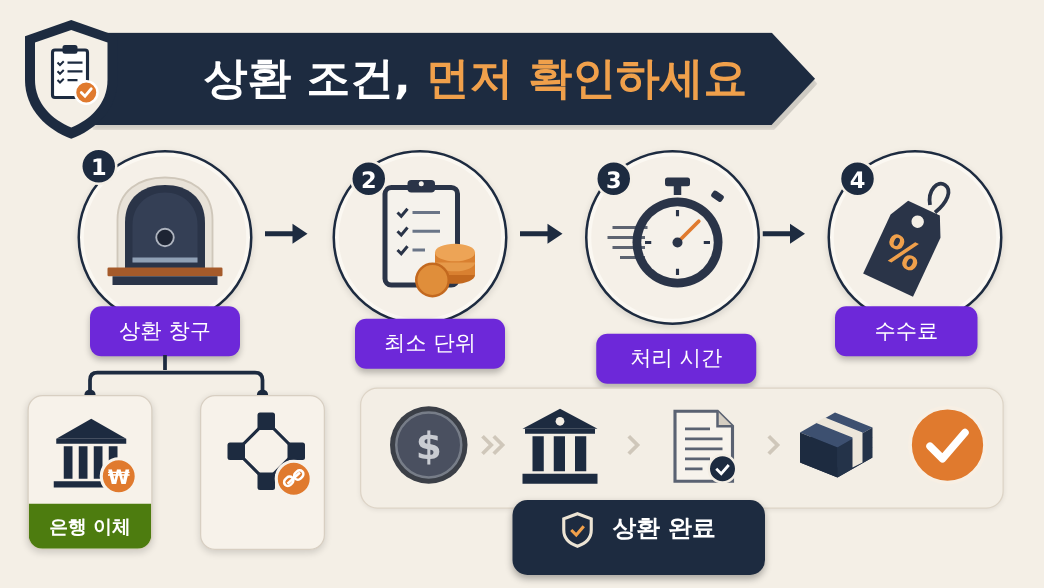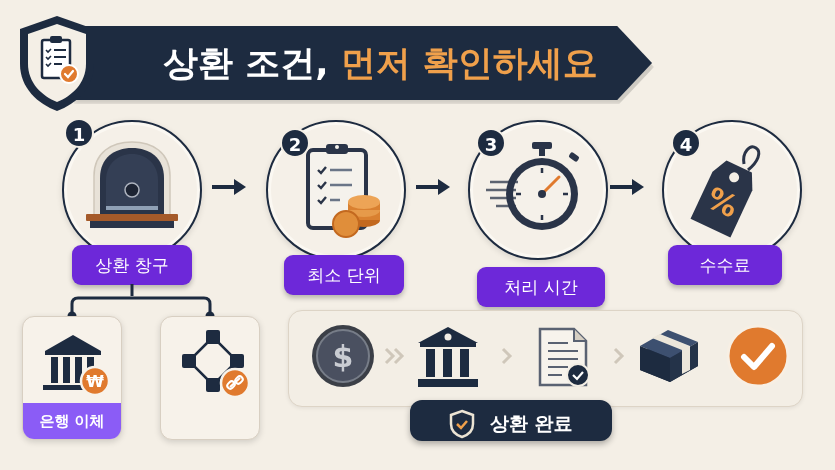--- a/index.html
+++ b/index.html
@@ -56,33 +56,33 @@
 
   
   .branch-box {
     width: 100px; height: 124px; border-radius: 12px;
     background: #f7f2ea; border: 1.5px solid #d8cfc2;
     box-shadow: 0 2px 6px rgba(0,0,0,.15);
     overflow: hidden;
   }
   .branch-label {
     position: absolute; left: 0; right: 0; bottom: 0; height: 36px;
-    background: #8b5cf6; color: #fff; font-weight: bold; font-size: 15px;
+    background: #4d7c0f; color: #fff; font-weight: bold; font-size: 15px;
     line-height: 36px; text-align: center;
   }
 
   
   .flow-panel {
     left: 288px; top: 310px; width: 515px; height: 97px;
     border-radius: 14px; background: #f3eee5;
     border: 1.5px solid #ddd4c6;
     box-shadow: 0 1px 4px rgba(0,0,0,.08);
   }
   .done-pill {
-    left: 410px; top: 400px; width: 202px; height: 41px;
+    left: 410px; top: 400px; width: 202px; height: 60px;
     border-radius: 12px; background: #1d2b40; color: #fff;
     box-shadow: 0 3px 6px rgba(0,0,0,.3);
   }
   .done-label {
     position: absolute; left: 80px; top: 0; line-height: 47px;
     font-size: 19px; font-weight: bold; white-space: nowrap;
   }
 </style>
 </head>
 <body>

